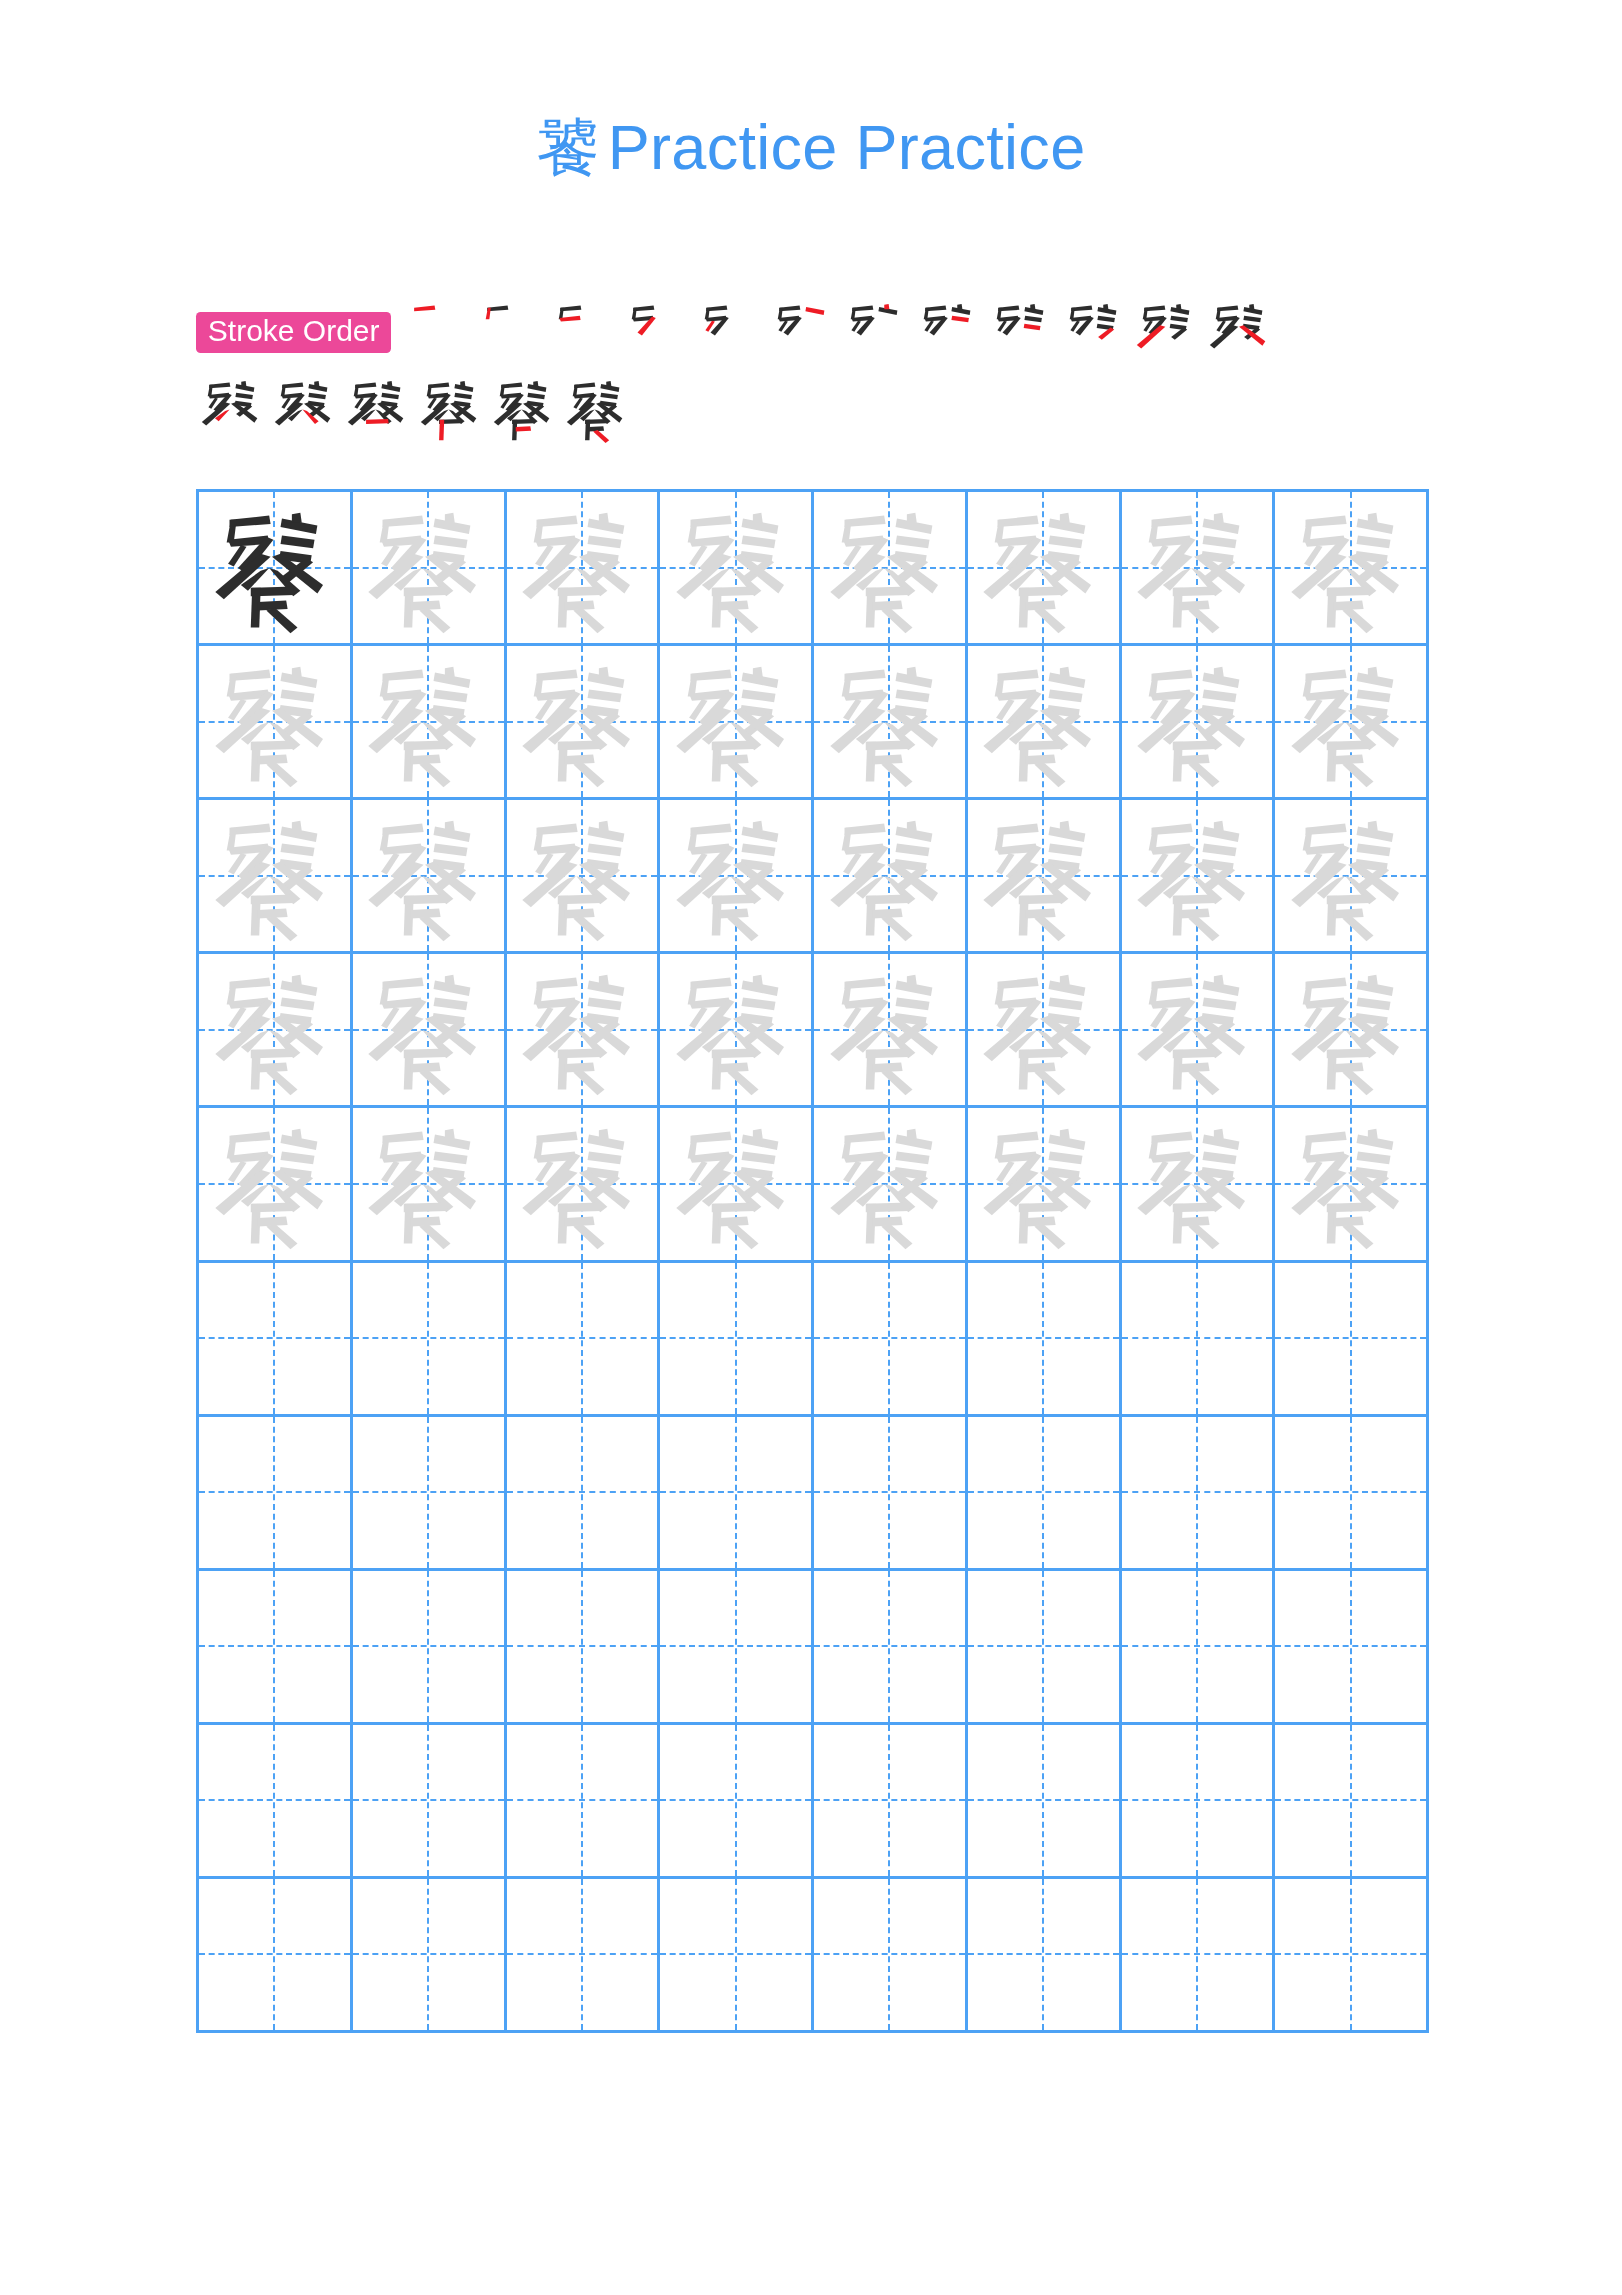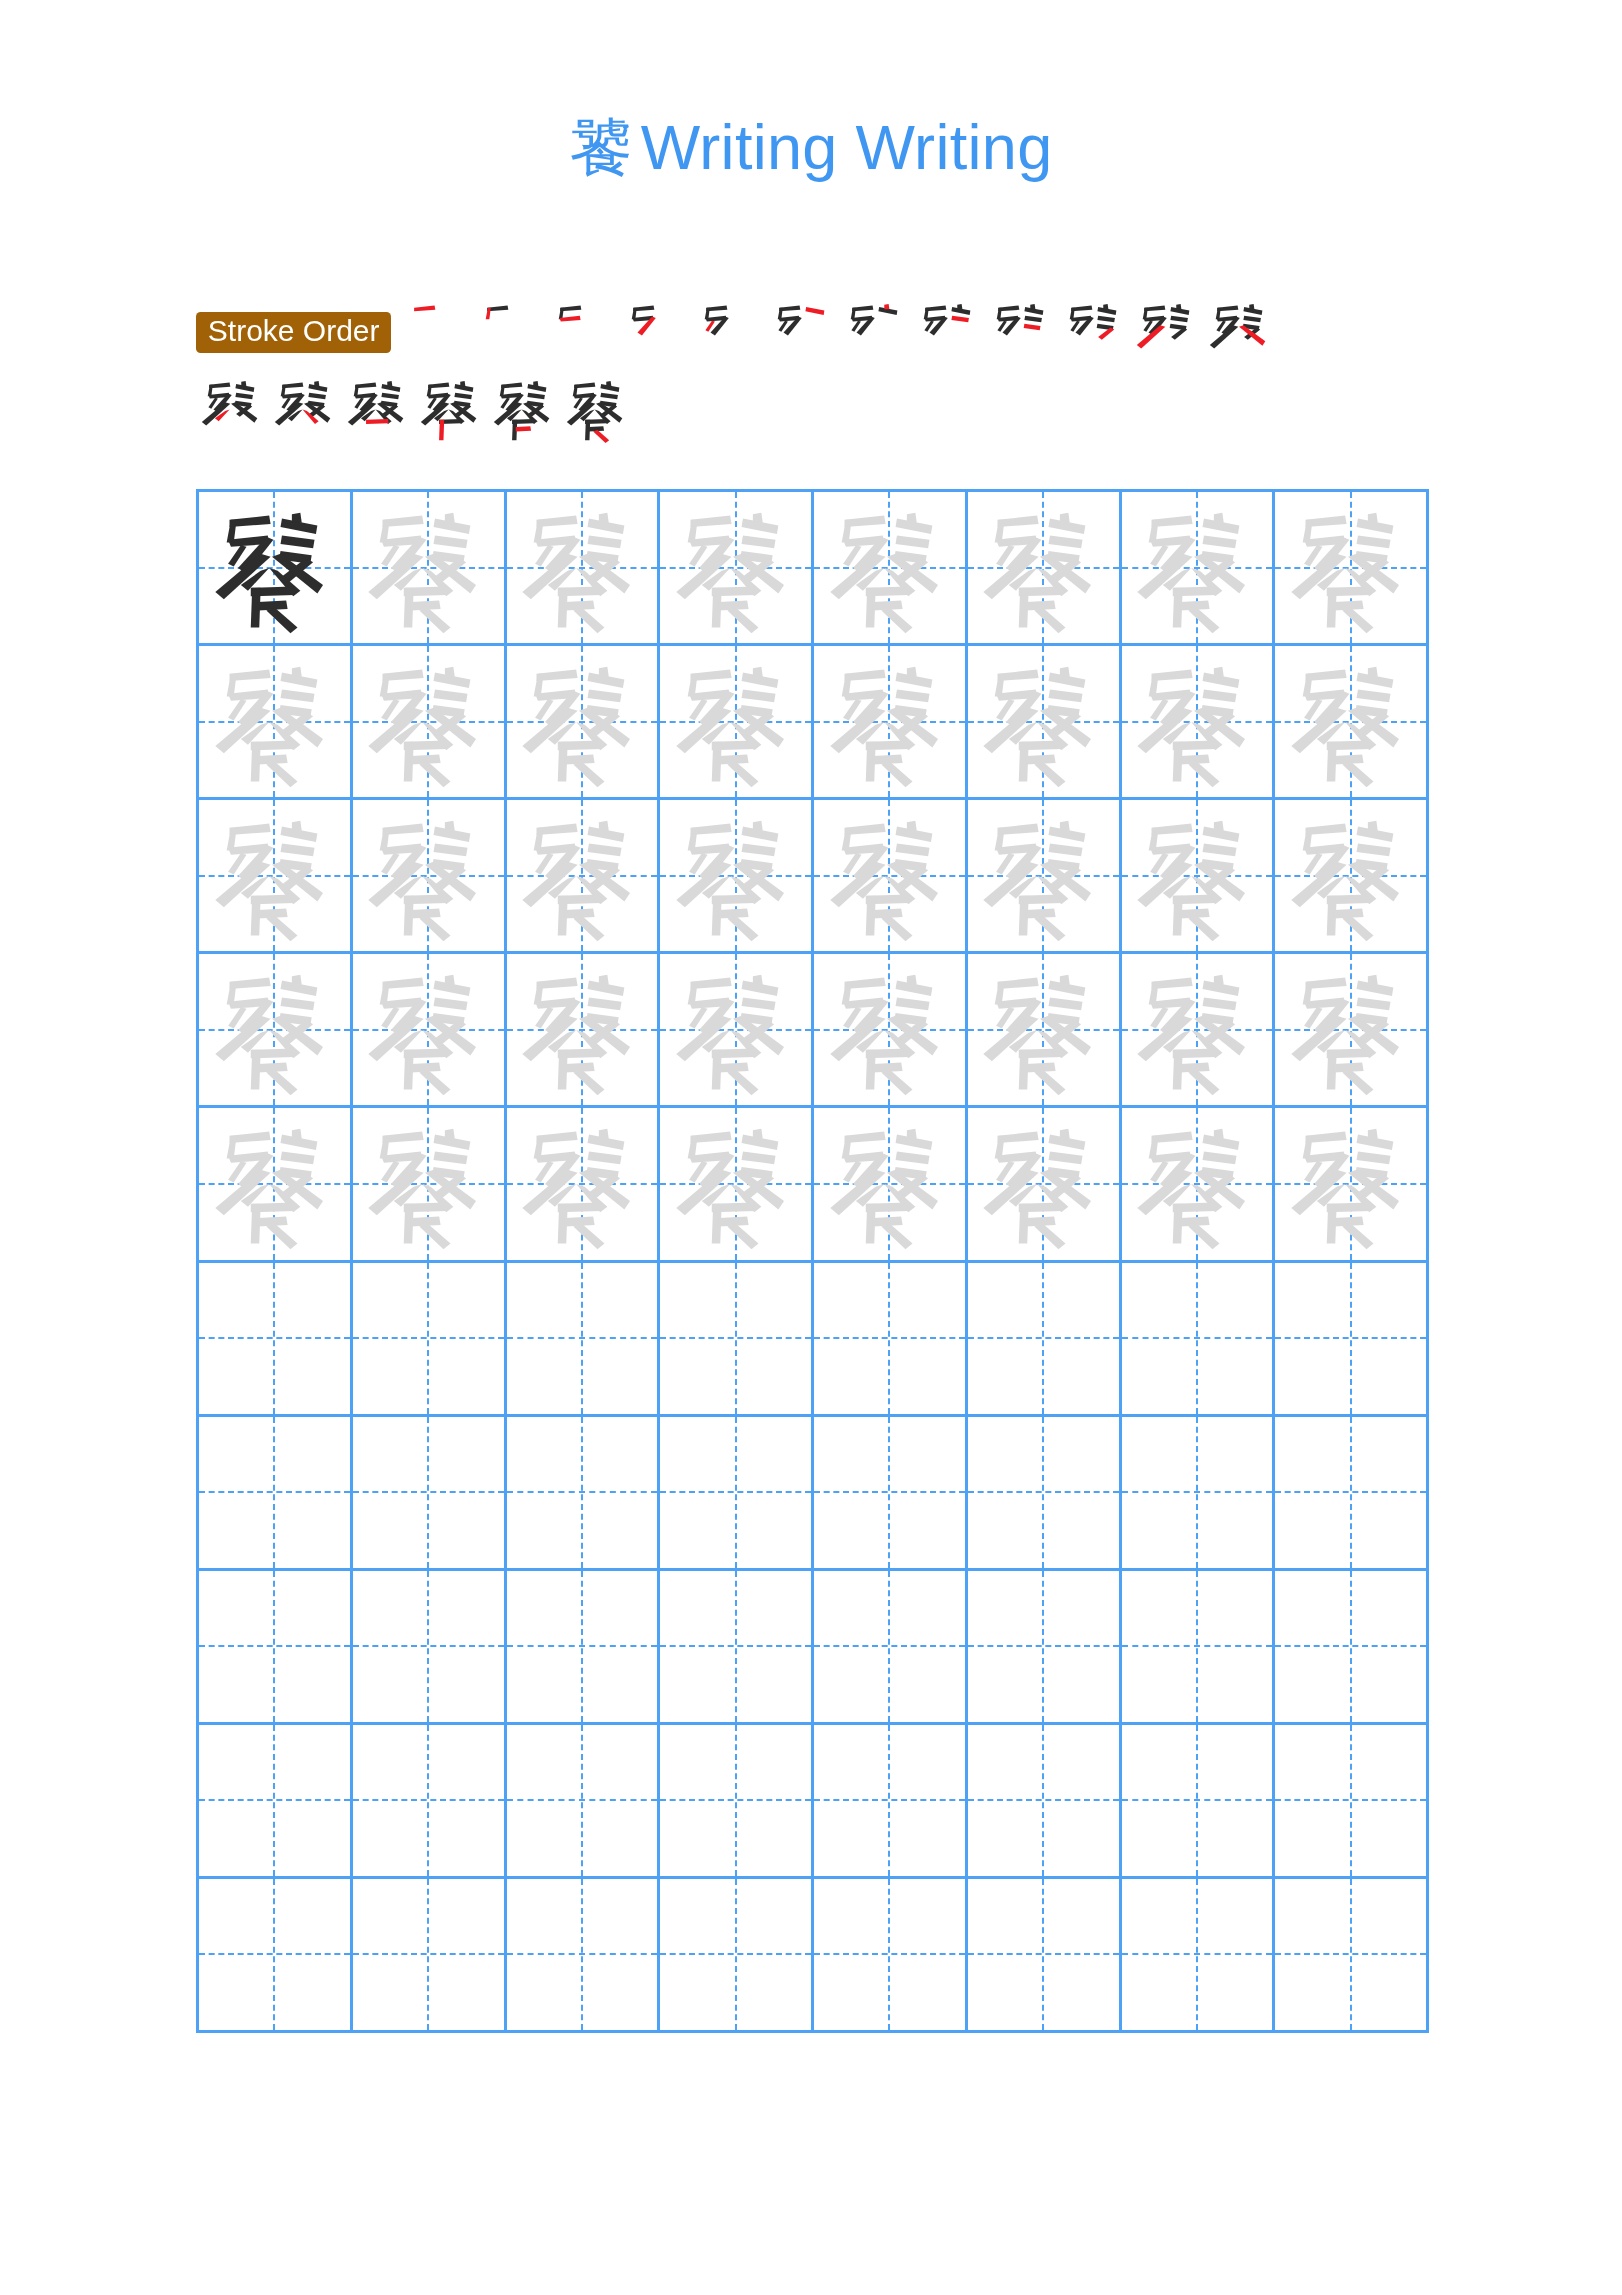--- a/index.html
+++ b/index.html
@@ -42,21 +42,21 @@
     width: 1243px;
   }
   .so-line {
     display: flex;
     align-items: center;
     flex-wrap: wrap;
     gap: 0px;
   }
   .so-badge {
     display: inline-block;
-    background: #a16207;
+    background: #ec4899;
     color: #ffffff;
     font-size: 30px;
     font-weight: 400;
     padding: 4.6px 11.8px 7.2px 11.8px;
     border-radius: 4.6px;
     line-height: 1;
     margin-right: 9.2px;
     white-space: nowrap;
   }
   .stroke-step {
@@ -130,21 +130,21 @@
     left: 0;
     bottom: 0;
     width: 100%;
     height: 196px;
   }
 </style>
 </head>
 <body>
 
 <div class="page-title">
-  <span class="han">饕</span><span>Writing Writing</span>
+  <span class="han">饕</span><span>Practice Practice</span>
 </div>
 
 <div class="stroke-order-section">
   <div class="so-line">
     <span class="so-badge">Stroke Order</span>
     <span id="so-row1" style="display:flex;align-items:center;">
         <span class="stroke-step">
           <svg viewBox="0 0 100 100" width="73" height="73" style="display: block;">
             <path d="M18 16 L46 13 L47 19 L18 21 Z" fill="#ee1c25"></path>
           </svg>

